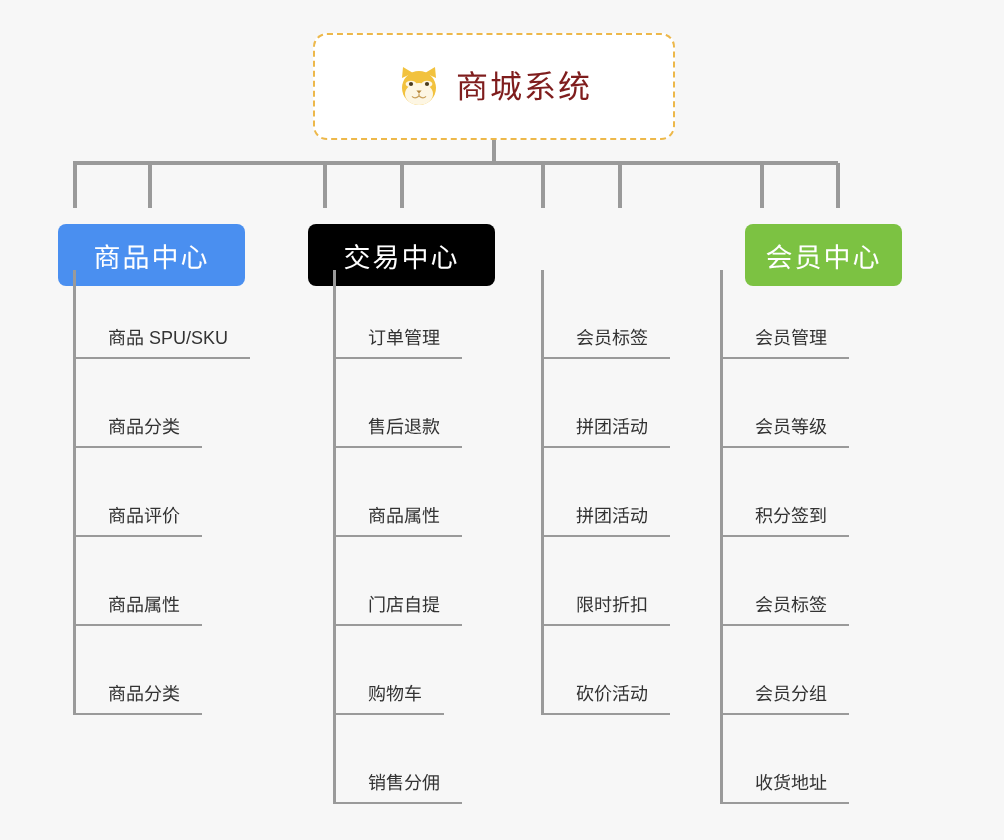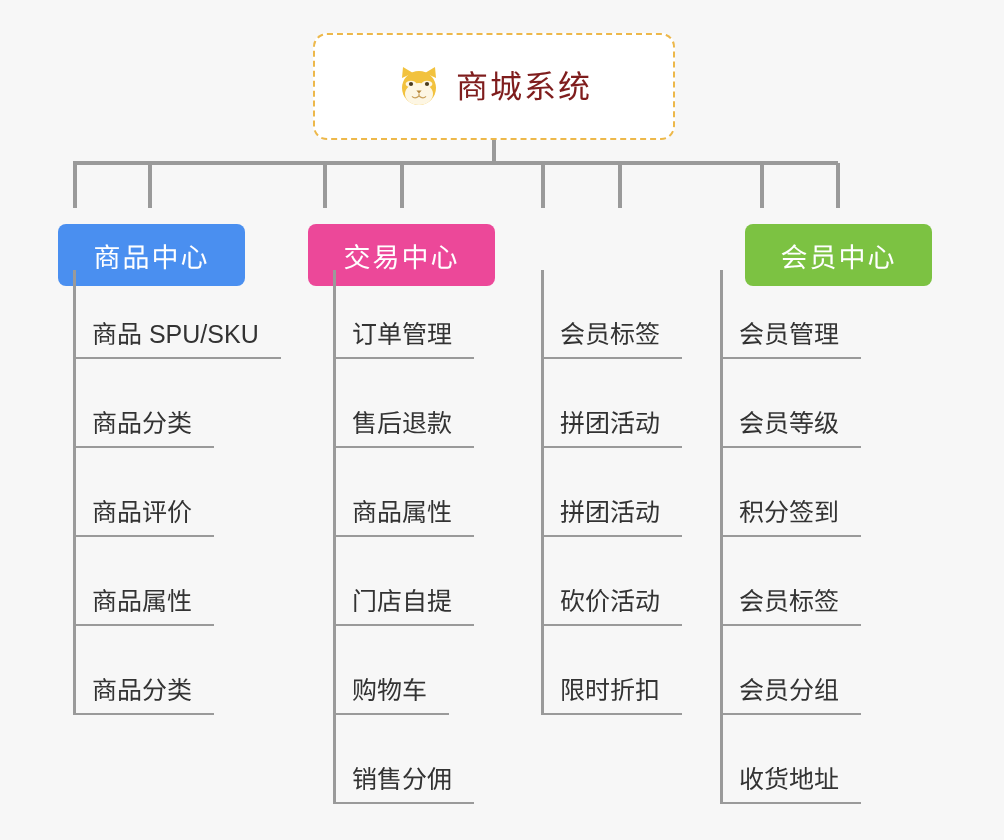--- a/index.html
+++ b/index.html
@@ -77,21 +77,21 @@
     justify-content: center;
     color: #ffffff;
     font-size: 27px;
     letter-spacing: 2px;
     box-sizing: border-box;
   }
 
   .branch-0 { left: 58px;  width: 187px; }
   .branch-1 { left: 308px; width: 187px; }
   .branch-2 { left: 526px; width: 187px; }
-  .branch-3 { left: 745px; width: 187px; }
+  .branch-3 { left: 745px; width: 157px; }
 
   
   .leaf-list {
     position: absolute;
     top: 270px;
     padding: 0;
     margin: 0;
     list-style: none;
     
     border-left: 3px solid #9a9a9a;
@@ -102,24 +102,24 @@
   .leaf-3 { left: 720px; }
 
   .leaf-item {
     position: relative;
     height: 89px;
     display: flex;
     align-items: flex-end;
   }
   .leaf-label {
     display: inline-block;
-    font-size: 25px;
+    font-size: 18px;
     color: #333333;
     line-height: 1;
-    padding: 0 22px 10px 16px;
+    padding: 0 22px 10px 32px;
     border-bottom: 2px solid #9a9a9a;
     white-space: nowrap;
   }
 </style>
 </head>
 <body>
 
 <div class="mindmap">
 
   <div class="root-node">
@@ -181,21 +181,21 @@
       </li>
     <li class="leaf-item">
         <span class="leaf-label">商品属性</span>
       </li>
     <li class="leaf-item">
         <span class="leaf-label">商品分类</span>
       </li>
   </ul>
 
   <div class="branch branch-1">
-    <div class="branch-header" style="background:#ec4899">交易中心</div>
+    <div class="branch-header" style="background:#000000">交易中心</div>
   </div>
   <ul class="leaf-list leaf-1">
     <li class="leaf-item">
         <span class="leaf-label">订单管理</span>
       </li>
     <li class="leaf-item">
         <span class="leaf-label">售后退款</span>
       </li>
     <li class="leaf-item">
         <span class="leaf-label">商品属性</span>
@@ -215,24 +215,24 @@
     <li class="leaf-item">
         <span class="leaf-label">会员标签</span>
       </li>
     <li class="leaf-item">
         <span class="leaf-label">拼团活动</span>
       </li>
     <li class="leaf-item">
         <span class="leaf-label">拼团活动</span>
       </li>
     <li class="leaf-item">
+        <span class="leaf-label">限时折扣</span>
+      </li>
+    <li class="leaf-item">
         <span class="leaf-label">砍价活动</span>
-      </li>
-    <li class="leaf-item">
-        <span class="leaf-label">限时折扣</span>
       </li>
   </ul>
 
   <div class="branch branch-3">
     <div class="branch-header" style="background:#7cc242">会员中心</div>
   </div>
   <ul class="leaf-list leaf-3">
     <li class="leaf-item">
         <span class="leaf-label">会员管理</span>
       </li>

